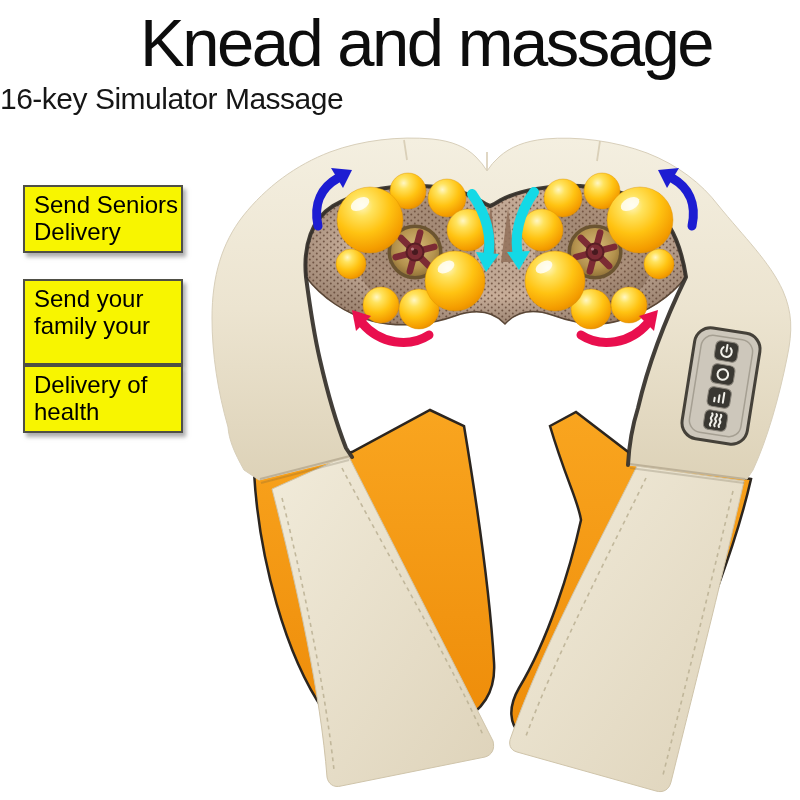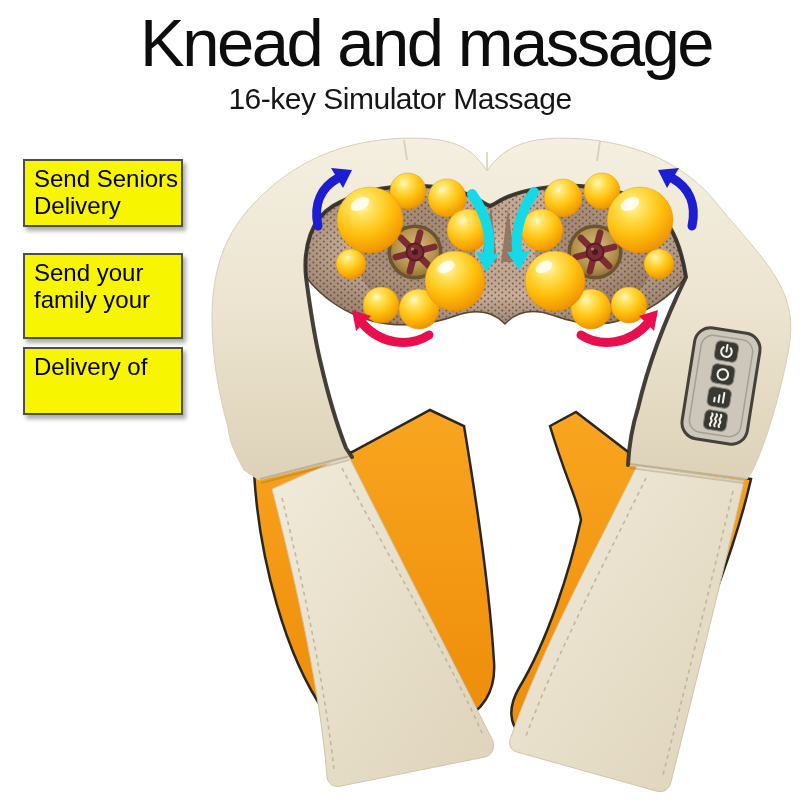--- a/index.html
+++ b/index.html
@@ -9,33 +9,33 @@
   }
   .page{position:relative;width:800px;height:800px;background:#fff;}
   .title{
     position:absolute;top:4px;left:0;width:100%;margin:0;
     text-align:center;font-size:67px;font-weight:400;letter-spacing:-2.5px;
     color:var(--title_black,#0d0d0d);
     padding-left:26px;
   }
   .subtitle{
     position:absolute;top:82px;left:0;width:100%;margin:0;
-    text-align:center;font-size:30px;font-weight:400;letter-spacing:-0.5px;
+    font-size:30px;font-weight:400;letter-spacing:-0.5px;
     color:#161616;
   }
   .feature-label{
     position:absolute;left:23px;width:160px;box-sizing:border-box;
     background:var(--label_yellow,#f8f500);
     border:2px solid var(--label_border,#4f4f46);
     box-shadow:3px 4px 4px rgba(120,120,120,.6);
-    padding:4px 2px 4px 9px;font-size:24px;line-height:1.13;color:#000;
+    padding:4px 2px 4px 9px;font-size:24px;line-height:1.13;color:#000;margin-top:26px;
   }
   .fl-1{top:159px;height:68px}
   .fl-2{top:253px;height:86px}
-  .fl-3{top:347px;height:68px}
+  .fl-3{top:339px;height:68px}
   .fl-line{display:block;white-space:nowrap;}
   svg.product{position:absolute;left:0;top:0;}
 
   
   .orange-blob{fill:url(#orangeG);stroke:#2b251f;stroke-width:2.5;}
   .strap{fill:url(#strapG);stroke:#cfc4aa;stroke-width:1;}
   .stitch{fill:none;stroke:#bdb296;stroke-width:1.6;stroke-dasharray:4 4;opacity:.9;}
   .shell{fill:url(#shellG);stroke:#d8cfba;stroke-width:1;}
   .seam{stroke:#bdb198;stroke-width:2.2;fill:none;}
   .seam-shadow{stroke:rgba(90,80,60,.22);stroke-width:2;fill:none;}
@@ -69,20 +69,21 @@
   <div class="feature-label fl-1">
     <span class="fl-line">Send Seniors</span>
     <span class="fl-line">Delivery</span>
   </div>
   <div class="feature-label fl-2">
     <span class="fl-line">Send your</span>
     <span class="fl-line">family your</span>
   </div>
   <div class="feature-label fl-3">
     <span class="fl-line">Delivery of</span>
+    <span class="fl-line">health</span>
   </div>
 
   <svg class="product" width="800" height="800" viewBox="0 0 800 800">
     <defs>
       <linearGradient id="shellG" x1="0" y1="0" x2="0" y2="1">
         <stop offset="0" stop-color="#f4efe0"></stop>
         <stop offset="0.5" stop-color="#ece4d0"></stop>
         <stop offset="1" stop-color="#ddd2b8"></stop>
       </linearGradient>
       <linearGradient id="strapG" x1="0" y1="0" x2="1" y2="1">

